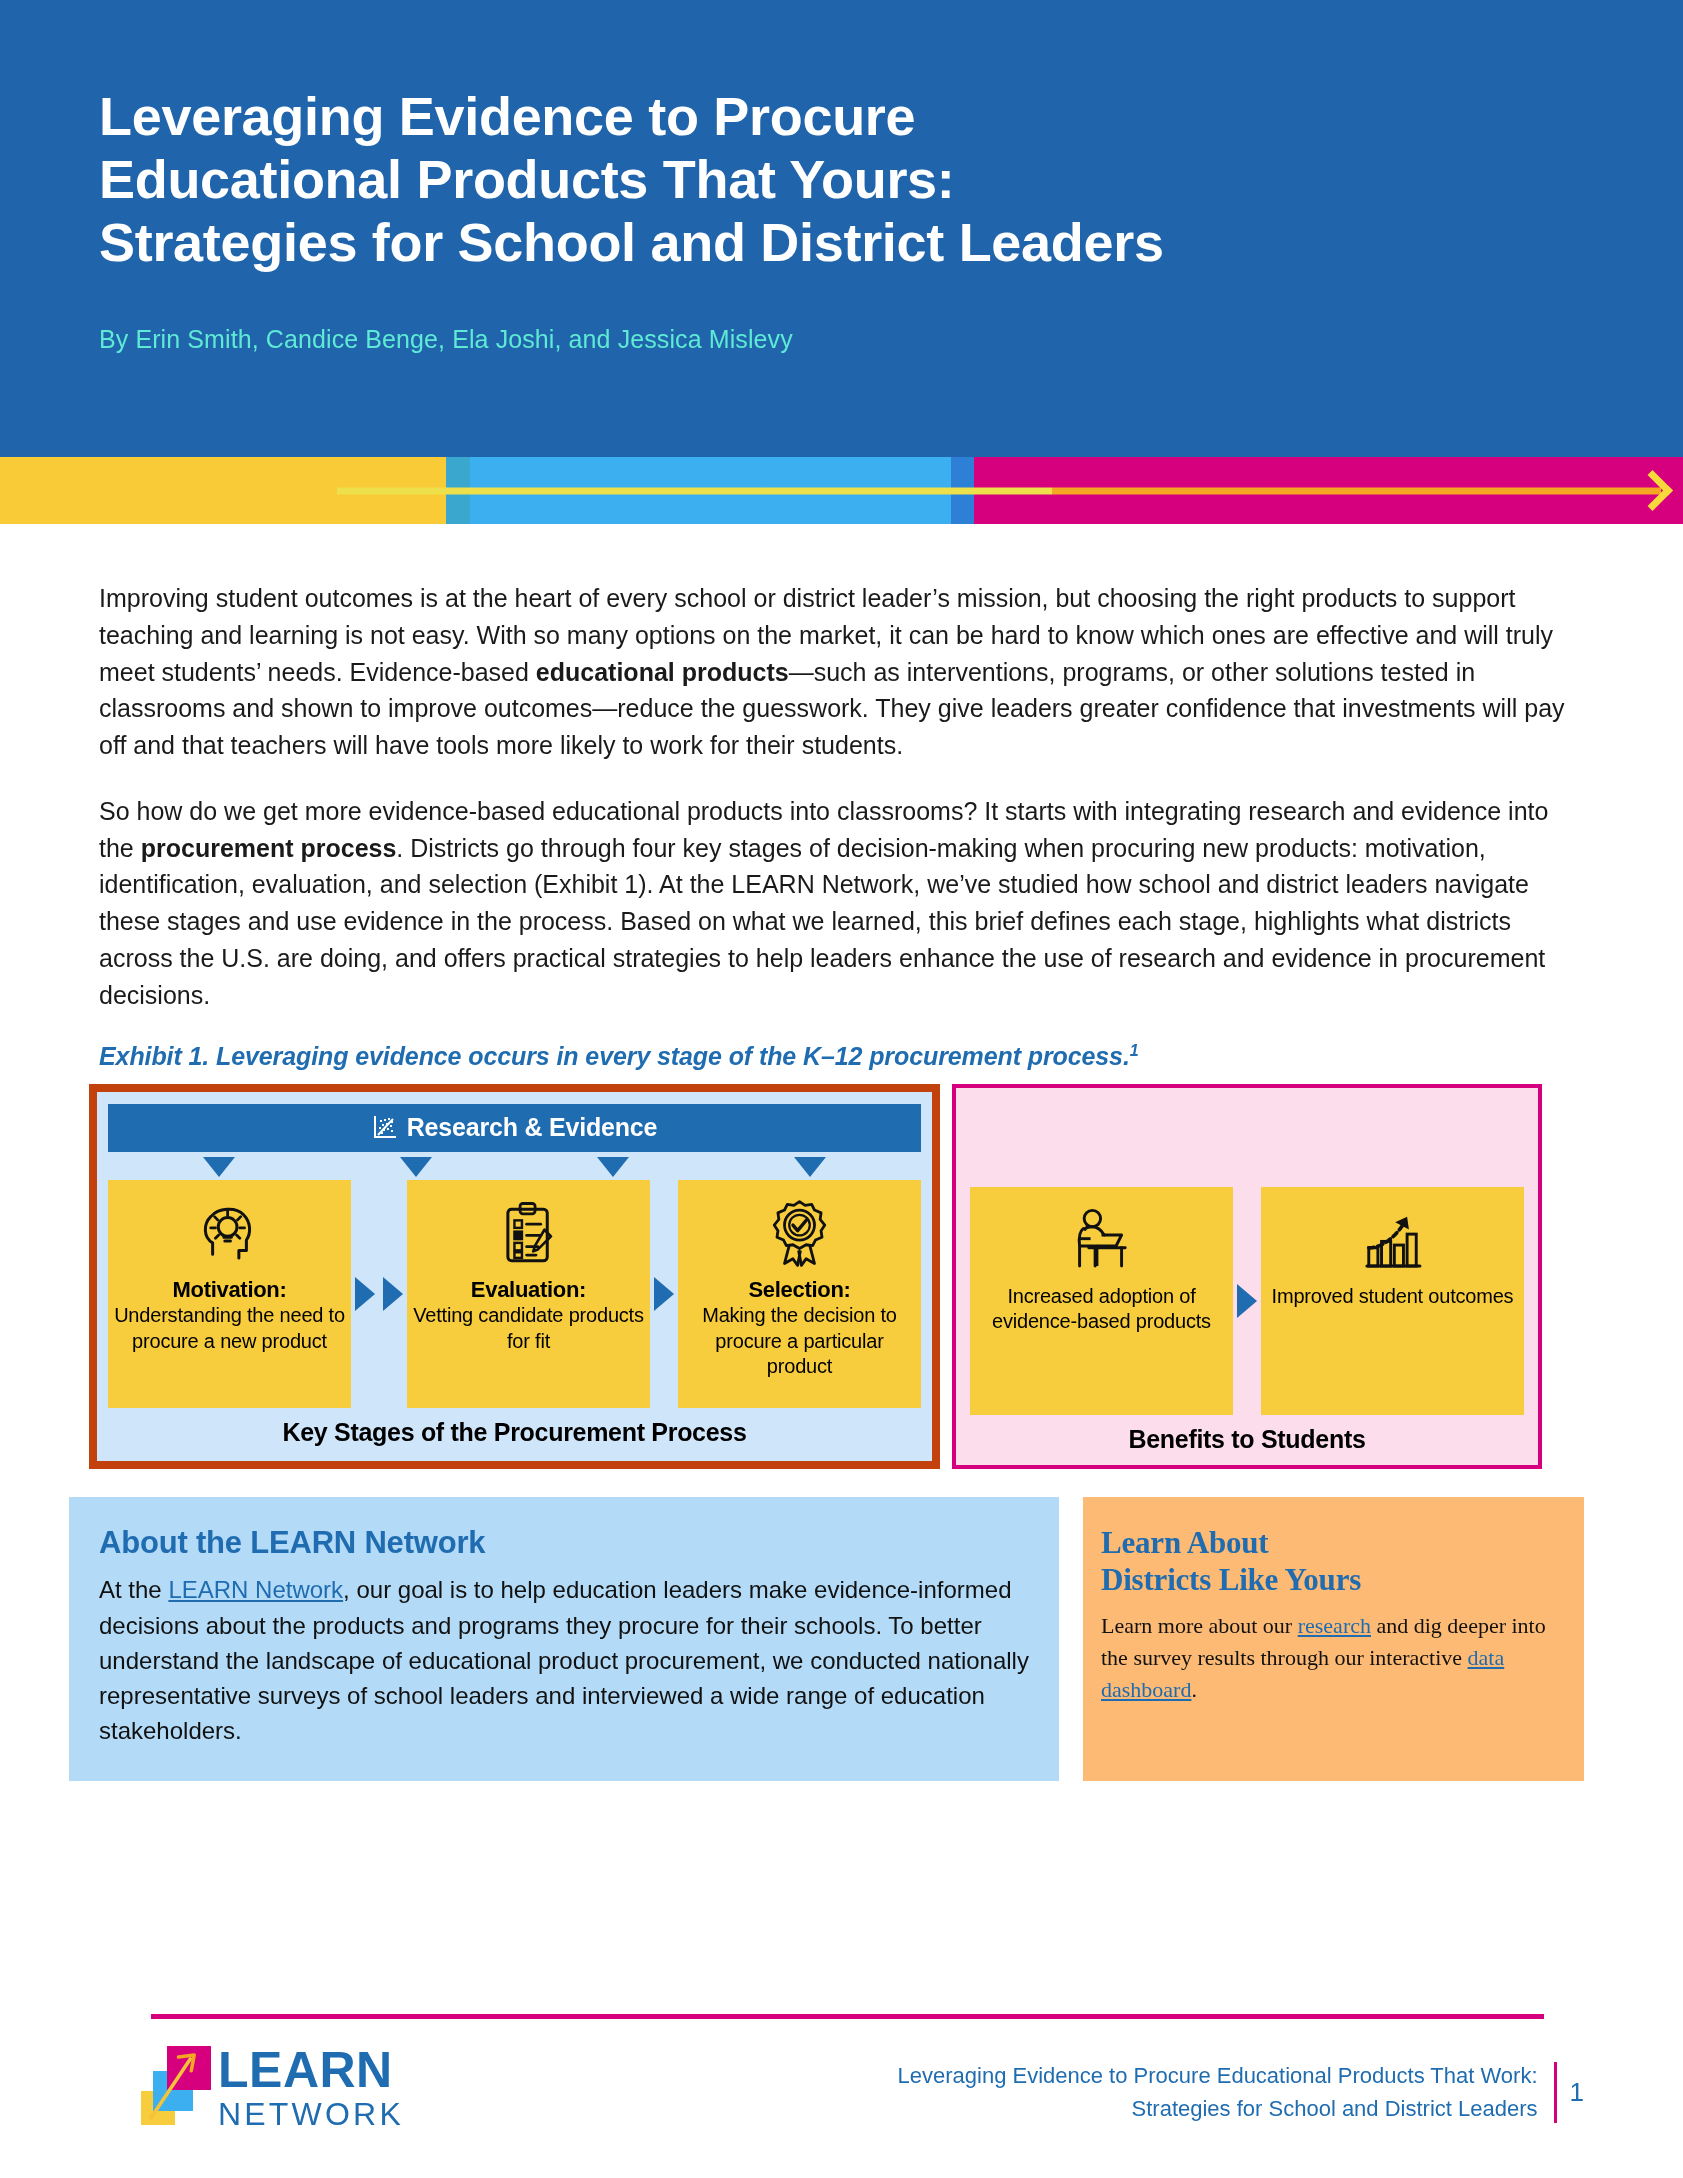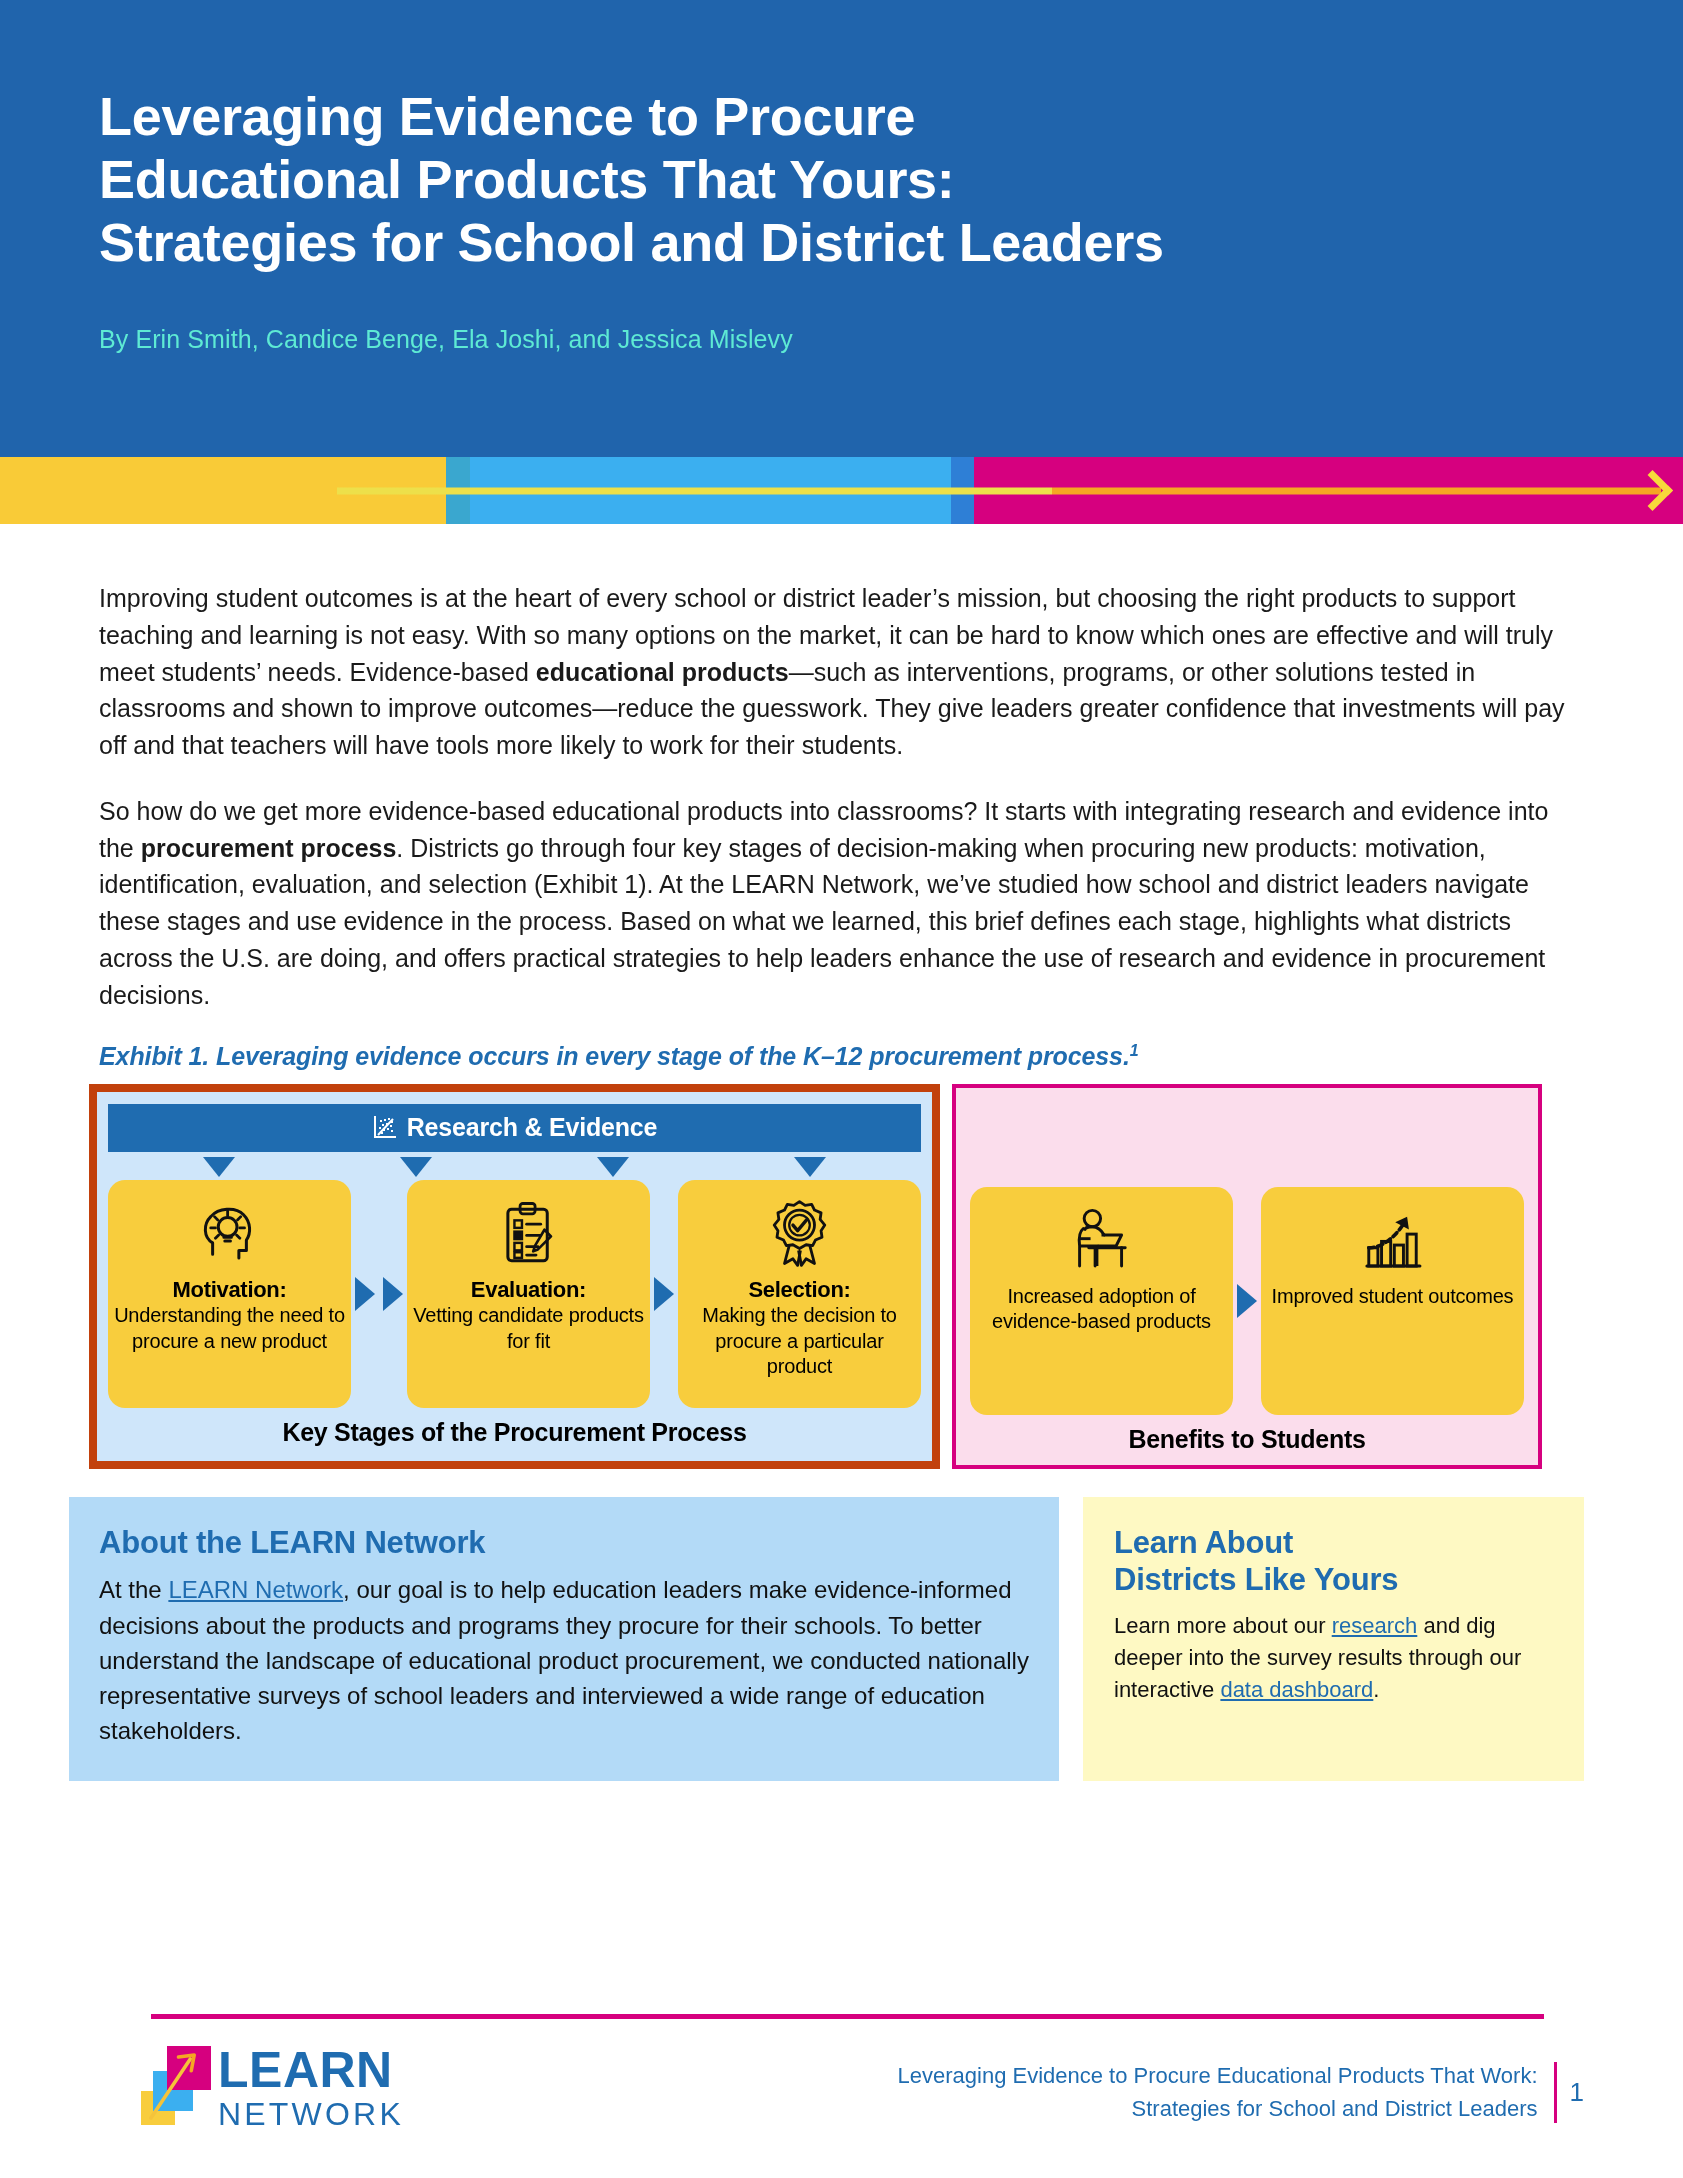--- a/index.html
+++ b/index.html
@@ -150,21 +150,20 @@
   }
   .card {
     background: #F8CD3D;
     flex: 1;
     box-sizing: border-box;
     padding: 12px 6px 14px 6px;
     display: flex;
     flex-direction: column;
     align-items: center;
     min-height: 228px;
-    border-radius: 17px;
   }
   .card-icon {
     height: 83px;
     display: flex;
     align-items: center;
     justify-content: center;
     margin-bottom: 2px;
   }
   .card-title {
     font-size: 22px;
@@ -207,24 +206,25 @@
     gap: 24px;
     margin: 28px 99px 0 69px;
   }
   .box-blue {
     background: #B3DAF7;
     flex: 0 0 990px;
     padding: 27px 30px 32px 30px;
     box-sizing: border-box;
   }
   .box-yellow {
-    background: #fef9c3;
+    background: #fdba74;
     flex: 1;
-    padding: 27px 26px 32px 31px;
-    box-sizing: border-box;
+    padding: 27px 26px 32px 18px;
+    box-sizing: border-box;
+    font-family: Liberation Serif, serif;
   }
   .box-h {
     color: #1F6CB0;
     font-size: 31px;
     font-weight: bold;
     margin: 0 0 11px 0;
     line-height: 1.22;
     letter-spacing: -0.2px;
   }
   .box-p {

